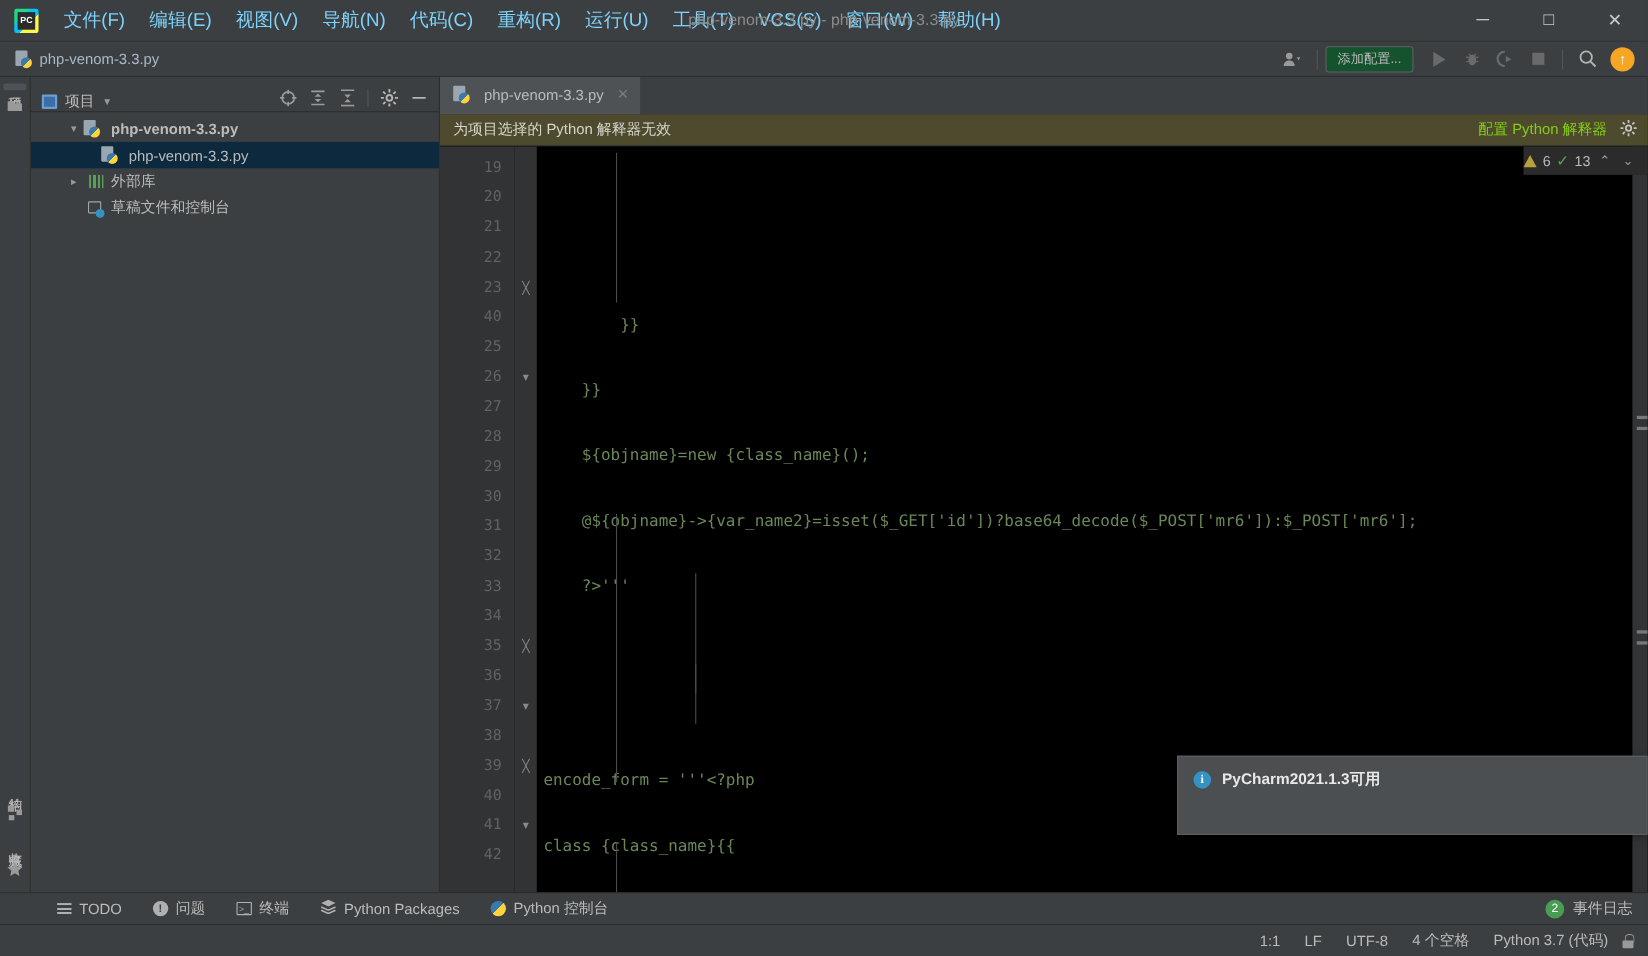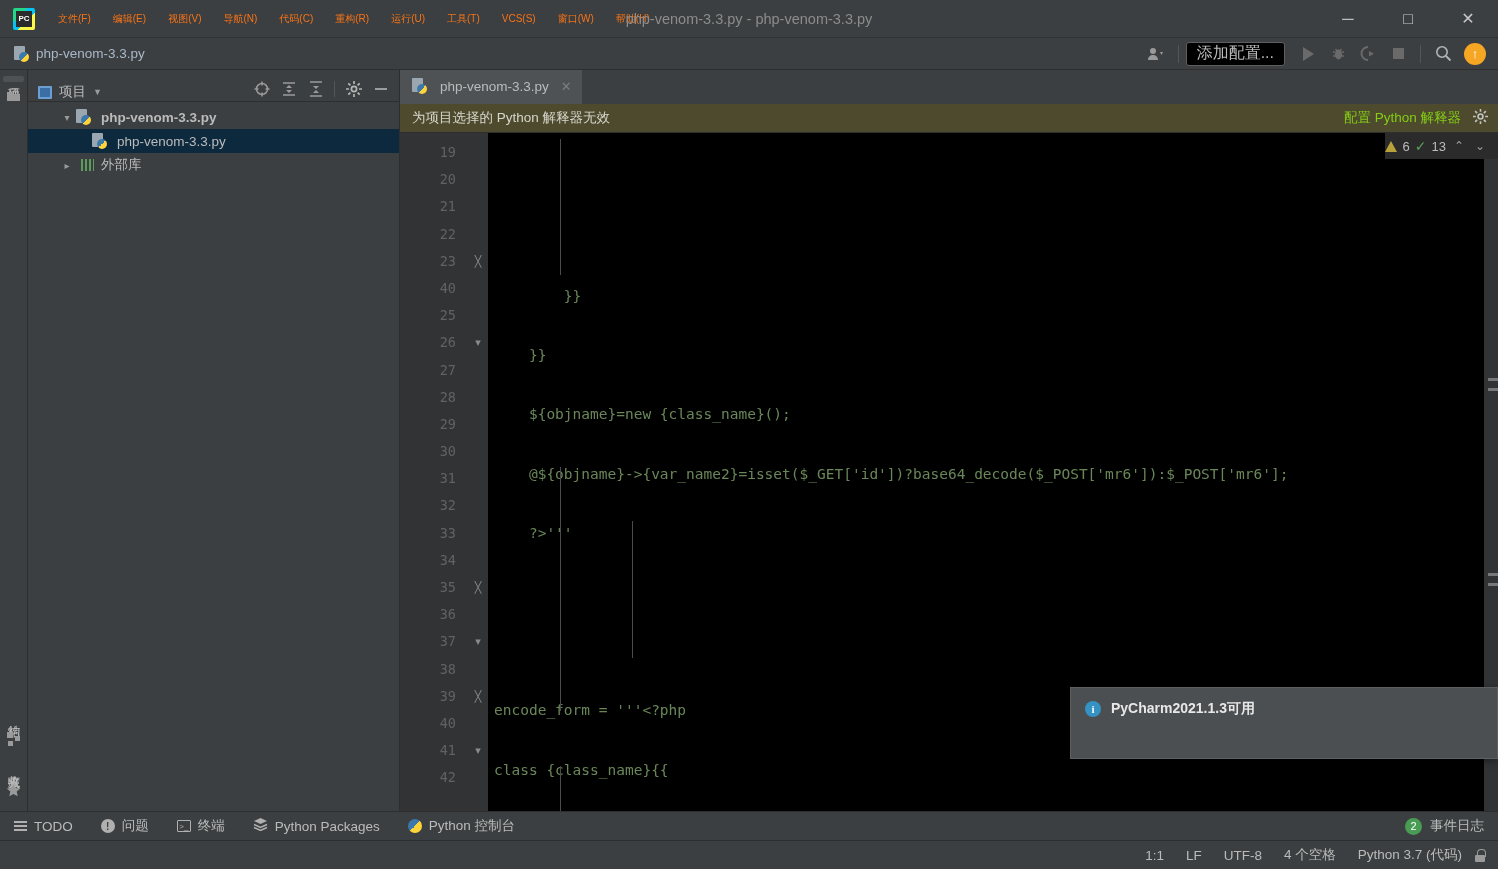--- a/index.html
+++ b/index.html
@@ -27,21 +27,21 @@
     position: relative;
   }
   .pc-logo::after {
     content:"PC"; position:absolute; left:3px; top:3px;
     width:16px; height:16px; background:#2b2b2b; color:#fff;
     font-size:8px; line-height:16px; text-align:center; font-weight:bold;
   }
   .menubar { display:flex; align-items:center; height:100%; }
   .menu-item {
     padding: 0 11px; height: 100%; display:flex; align-items:center;
-    font-size: 10px; color: #f97316; white-space: nowrap; cursor: default;
+    font-size: 17px; color: #7dd3fc; white-space: nowrap; cursor: default;
   }
   .win-title {
     position:absolute; left:0; right:0; top:0; bottom:0;
     display:flex; align-items:center; justify-content:center;
     font-size: 14.5px; color: #8c8c8c; pointer-events:none;
   }
   .win-ctrls { margin-left:auto; display:flex; height:100%; z-index:2; }
   .win-btn {
     width: 60px; height:100%; display:flex; align-items:center; justify-content:center;
     color:#c8c8c8; font-size:16px;
@@ -64,22 +64,22 @@
     position:absolute; right:0; bottom:0; width:10px; height:10px; border-radius:50%;
     background: linear-gradient(135deg,#3c78aa 0 50%, #ffd43b 50% 100%);
   }
   .toolbar-right { margin-left:auto; display:flex; align-items:center; gap:0px; padding-right:12px; }
   .tb-icon {
     width:30px; height:26px; display:flex; align-items:center; justify-content:center;
     color:#8a8a8a; font-size:14px;
   }
   .tb-sep { width:1px; height:18px; background:#555; margin:0 7px; }
   .add-config {
-    height:24px; border:1px solid #5e6060; border-radius:3px; background:#000000;
-    color:#bbbbbb; font-size:16px; padding:0 10px; display:flex; align-items:center;
+    height:24px; border:1px solid #5e6060; border-radius:3px; background:#14532d;
+    color:#bbbbbb; font-size:12px; padding:0 10px; display:flex; align-items:center;
     margin-right:8px; white-space:nowrap;
   }
   .run-tri {
     width:0;height:0;border-left:11px solid #6a6a6a;border-top:7px solid transparent;border-bottom:7px solid transparent;
   }
   .stop-sq { width:11px;height:11px;background:#6a6a6a; }
   .search-ic { font-size:17px; color:#b4b4b4; }
   .update-badge {
     width:22px;height:22px;border-radius:50%;background:#f5a623;
     display:flex;align-items:center;justify-content:center;color:#fff;font-size:13px;font-weight:bold;
@@ -214,21 +214,21 @@
   .info-ic {
     width:16px;height:16px;border-radius:50%;background:#3592c4;color:#fff;
     font-size:11px; font-weight:bold; display:flex; align-items:center; justify-content:center;
     font-family:"Liberation Serif",serif;
   }
   .popup-link { margin-top:8px; margin-left:26px; color:#6897bb; font-size:13.5px; }
 
   
   .toolwin-bar {
     height:29px; flex:0 0 29px; background:#3c3f41; display:flex; align-items:center;
-    border-top:1px solid #2e2e2e; font-size:13.5px; color:#bbbbbb;
+    border-top:1px solid #2e2e2e; padding-left:38px; font-size:13.5px; color:#bbbbbb;
   }
   .tw-item { display:flex; align-items:center; gap:7px; padding:0 14px; height:100%; white-space:nowrap; }
   .tw-right { margin-left:auto; display:flex; align-items:center; padding-right:14px; gap:8px; }
   .green-badge {
     width:17px;height:17px;border-radius:50%;background:#499c54;color:#fff;
     font-size:11px; display:flex; align-items:center; justify-content:center;
   }
   .statusbar {
     height:29px; flex:0 0 29px; background:#3c3f41; display:flex; align-items:center;
     border-top:1px solid #2e2e2e; font-size:13.5px; color:#bbbbbb;
@@ -425,20 +425,29 @@
         </div>
 
         <div class="tree-row" style="padding-left:28px">
           <span class="tw">▸</span>
           <span class="tree-ic">
               <span class="lib-icon"></span>
             </span>
           <span>外部库</span>
         </div>
 
+        <div class="tree-row" style="padding-left:50px">
+          <span class="tree-ic">
+            <span class="console-icon">
+                <span class="box"></span>
+                <span class="dot"></span>
+              </span>
+          </span>
+          <span>草稿文件和控制台</span>
+        </div>
       </div>
     </div>
 
     <div class="editor-area">
 
       <div class="tabs-row">
         <div class="tab">
           <span class="py-file-icon">
               <span class="sheet"></span>
               <span class="pybadge"></span>

